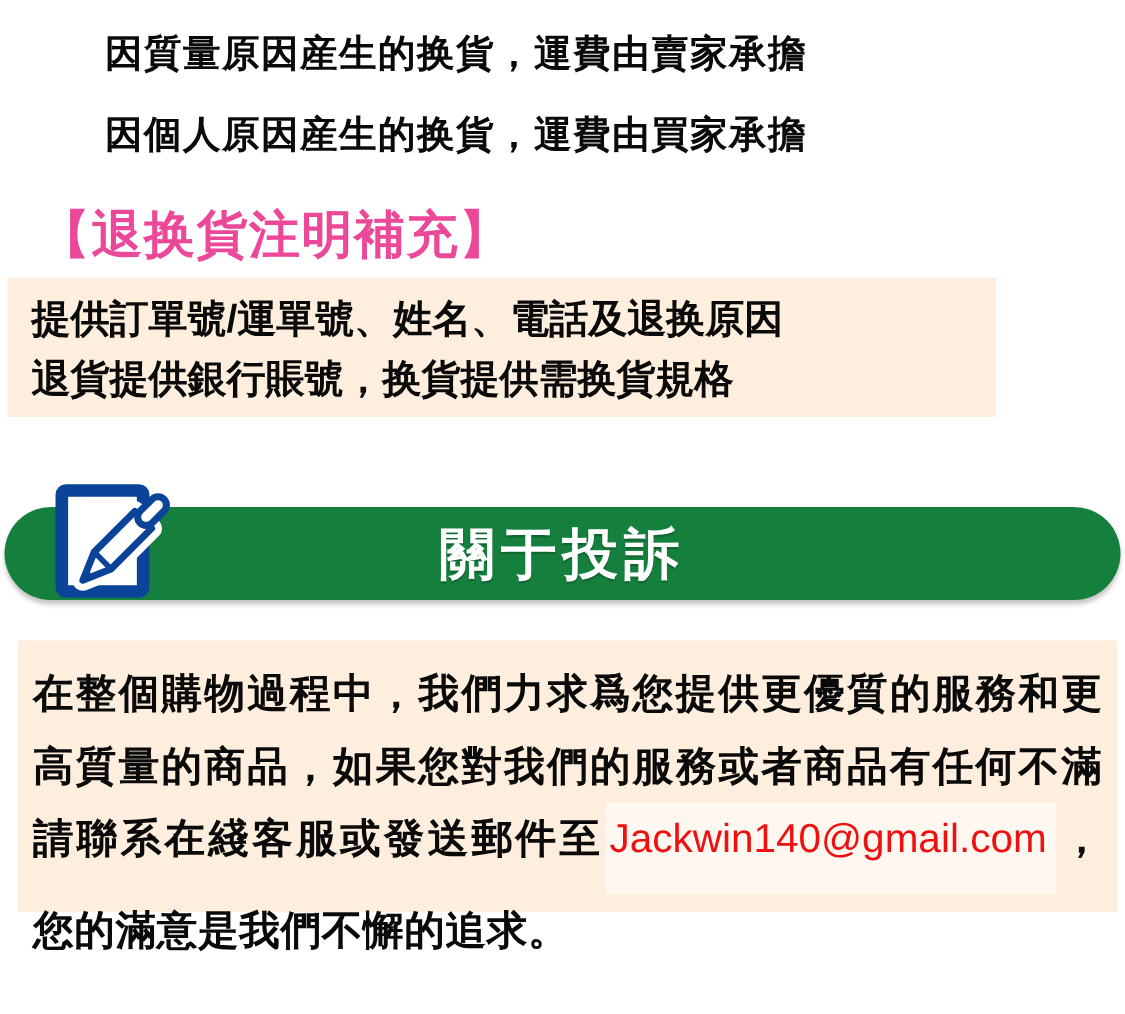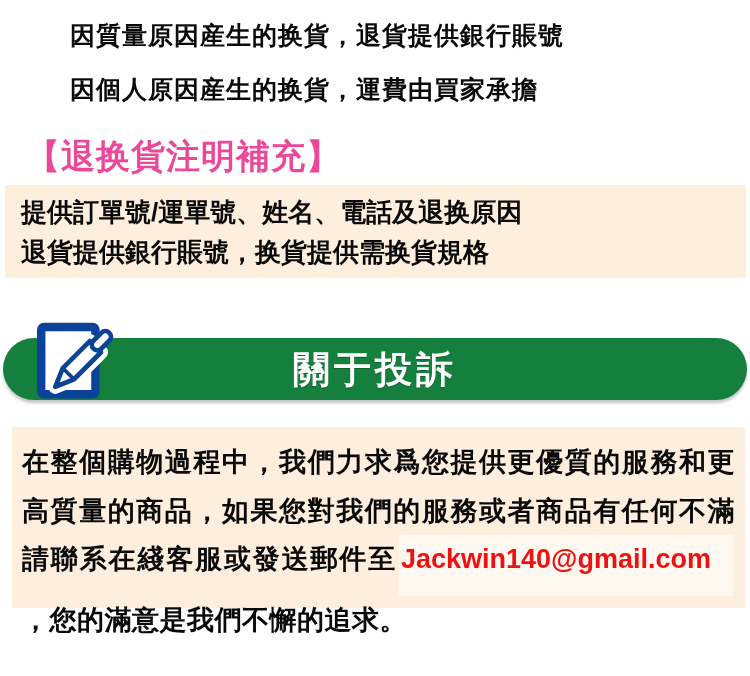--- a/index.html
+++ b/index.html
@@ -23,21 +23,21 @@
   .intro-line.l1{top:19px;}
   .intro-line.l2{top:73px;}
   .section-heading{
     position:absolute;left:26px;top:134px;
     font-size:34px;font-weight:700;
     color:#ec4899;letter-spacing:1px;
     white-space:nowrap;
   }
   .note-box{
     position:absolute;left:5px;top:185px;
-    width:741px;height:93px;
+    width:659px;height:93px;
     background:#fdeedd;
     box-sizing:border-box;
     padding:7px 10px 0 16px;
   }
   .note-box .note-line{
     display:block;
     font-size:26px;font-weight:600;
     line-height:40px;color:#0a0a0a;
     white-space:nowrap;
   }
@@ -71,36 +71,36 @@
   .complaint-text{
     margin:0;
     font-size:27px;font-weight:600;
     line-height:48.5px;
     color:#0a0a0a;
     text-align:justify;
     letter-spacing:0.5px;
   }
   .email-link{
     color:#ee1111;
-    font-weight:700;
+    font-weight:400;
     display:inline-block;
     background:#fef8f0;
-    padding:0 22px 12px 2px;
+    padding:0 6px 12px 2px;
     margin:0 2px;
     cursor:pointer;
     text-decoration:none;
     letter-spacing:0;
   }
 </style>
 </head>
 <body>
 
 <div class="page">
 
-  <div class="intro-line l1">因質量原因産生的换貨，退貨提供銀行賬號</div>
+  <div class="intro-line l1">因質量原因産生的换貨，運費由賣家承擔</div>
 
   <div class="intro-line l2">因個人原因産生的换貨，運費由買家承擔</div>
 
   <div class="section-heading">【退换貨注明補充】</div>
 
   <div class="note-box">
     <span class="note-line">提供訂單號/運單號、姓名、電話及退换原因</span>
     <span class="note-line">退貨提供銀行賬號，换貨提供需换貨規格</span>
   </div>
 

